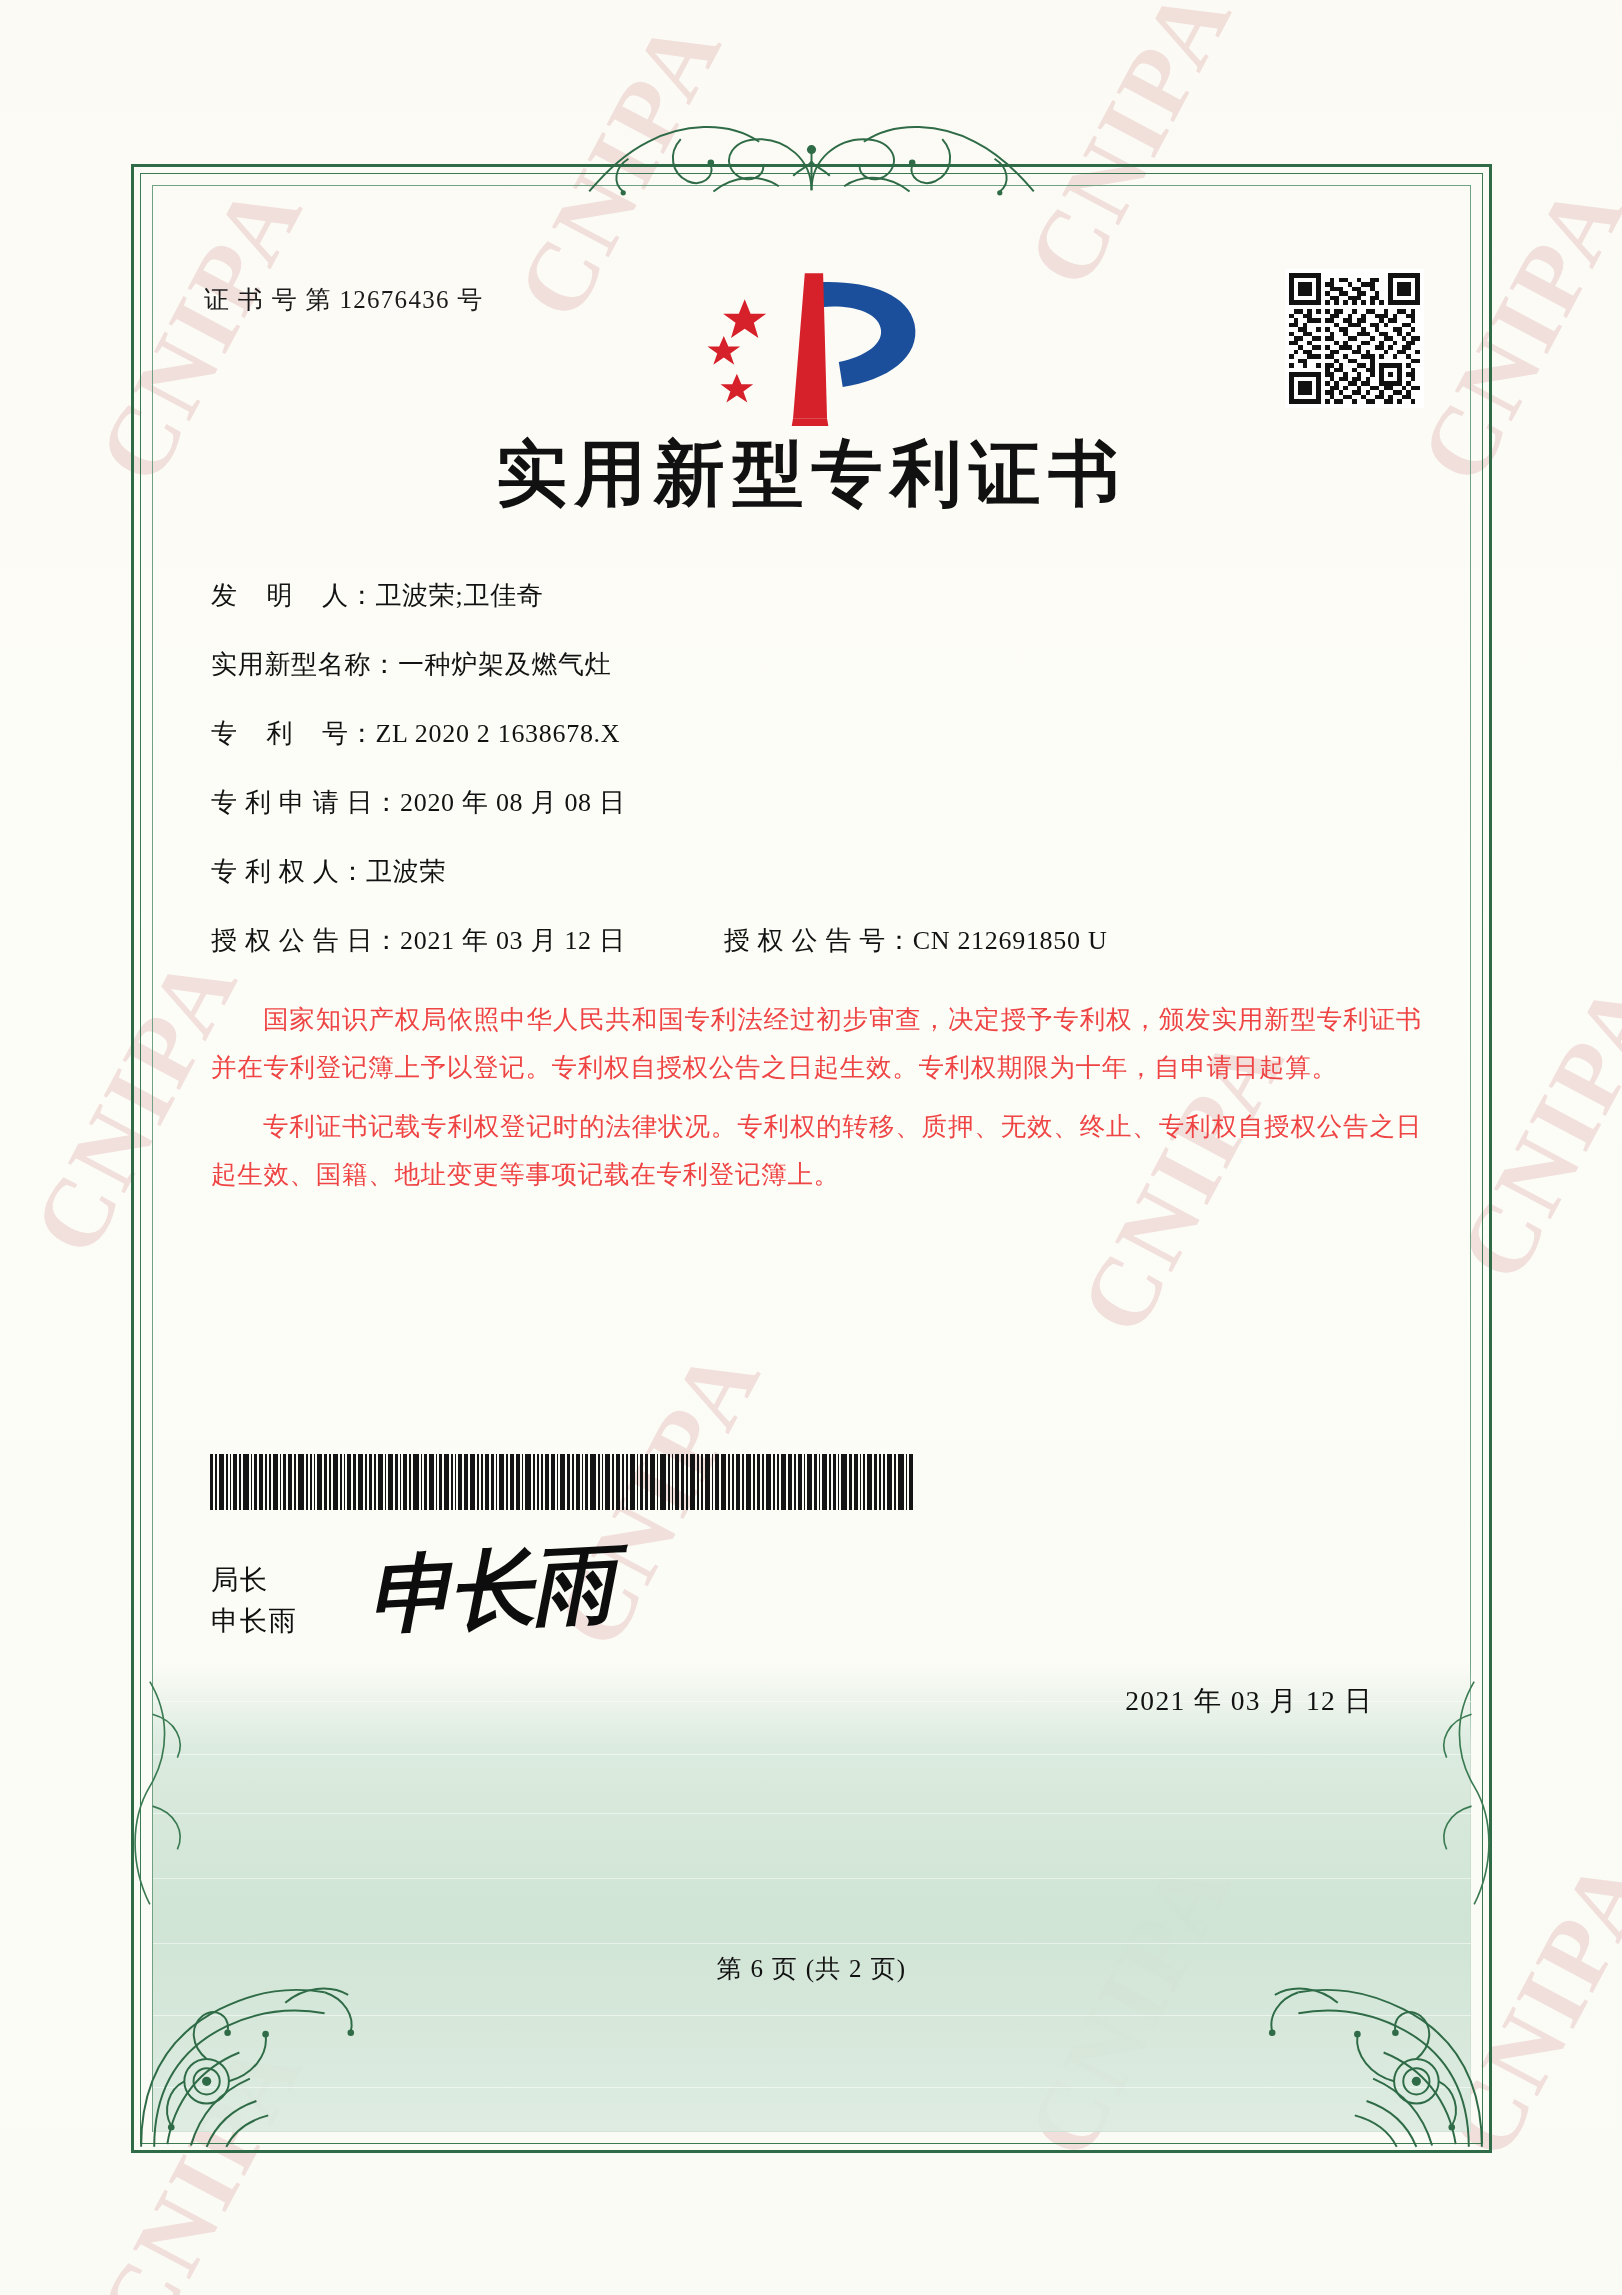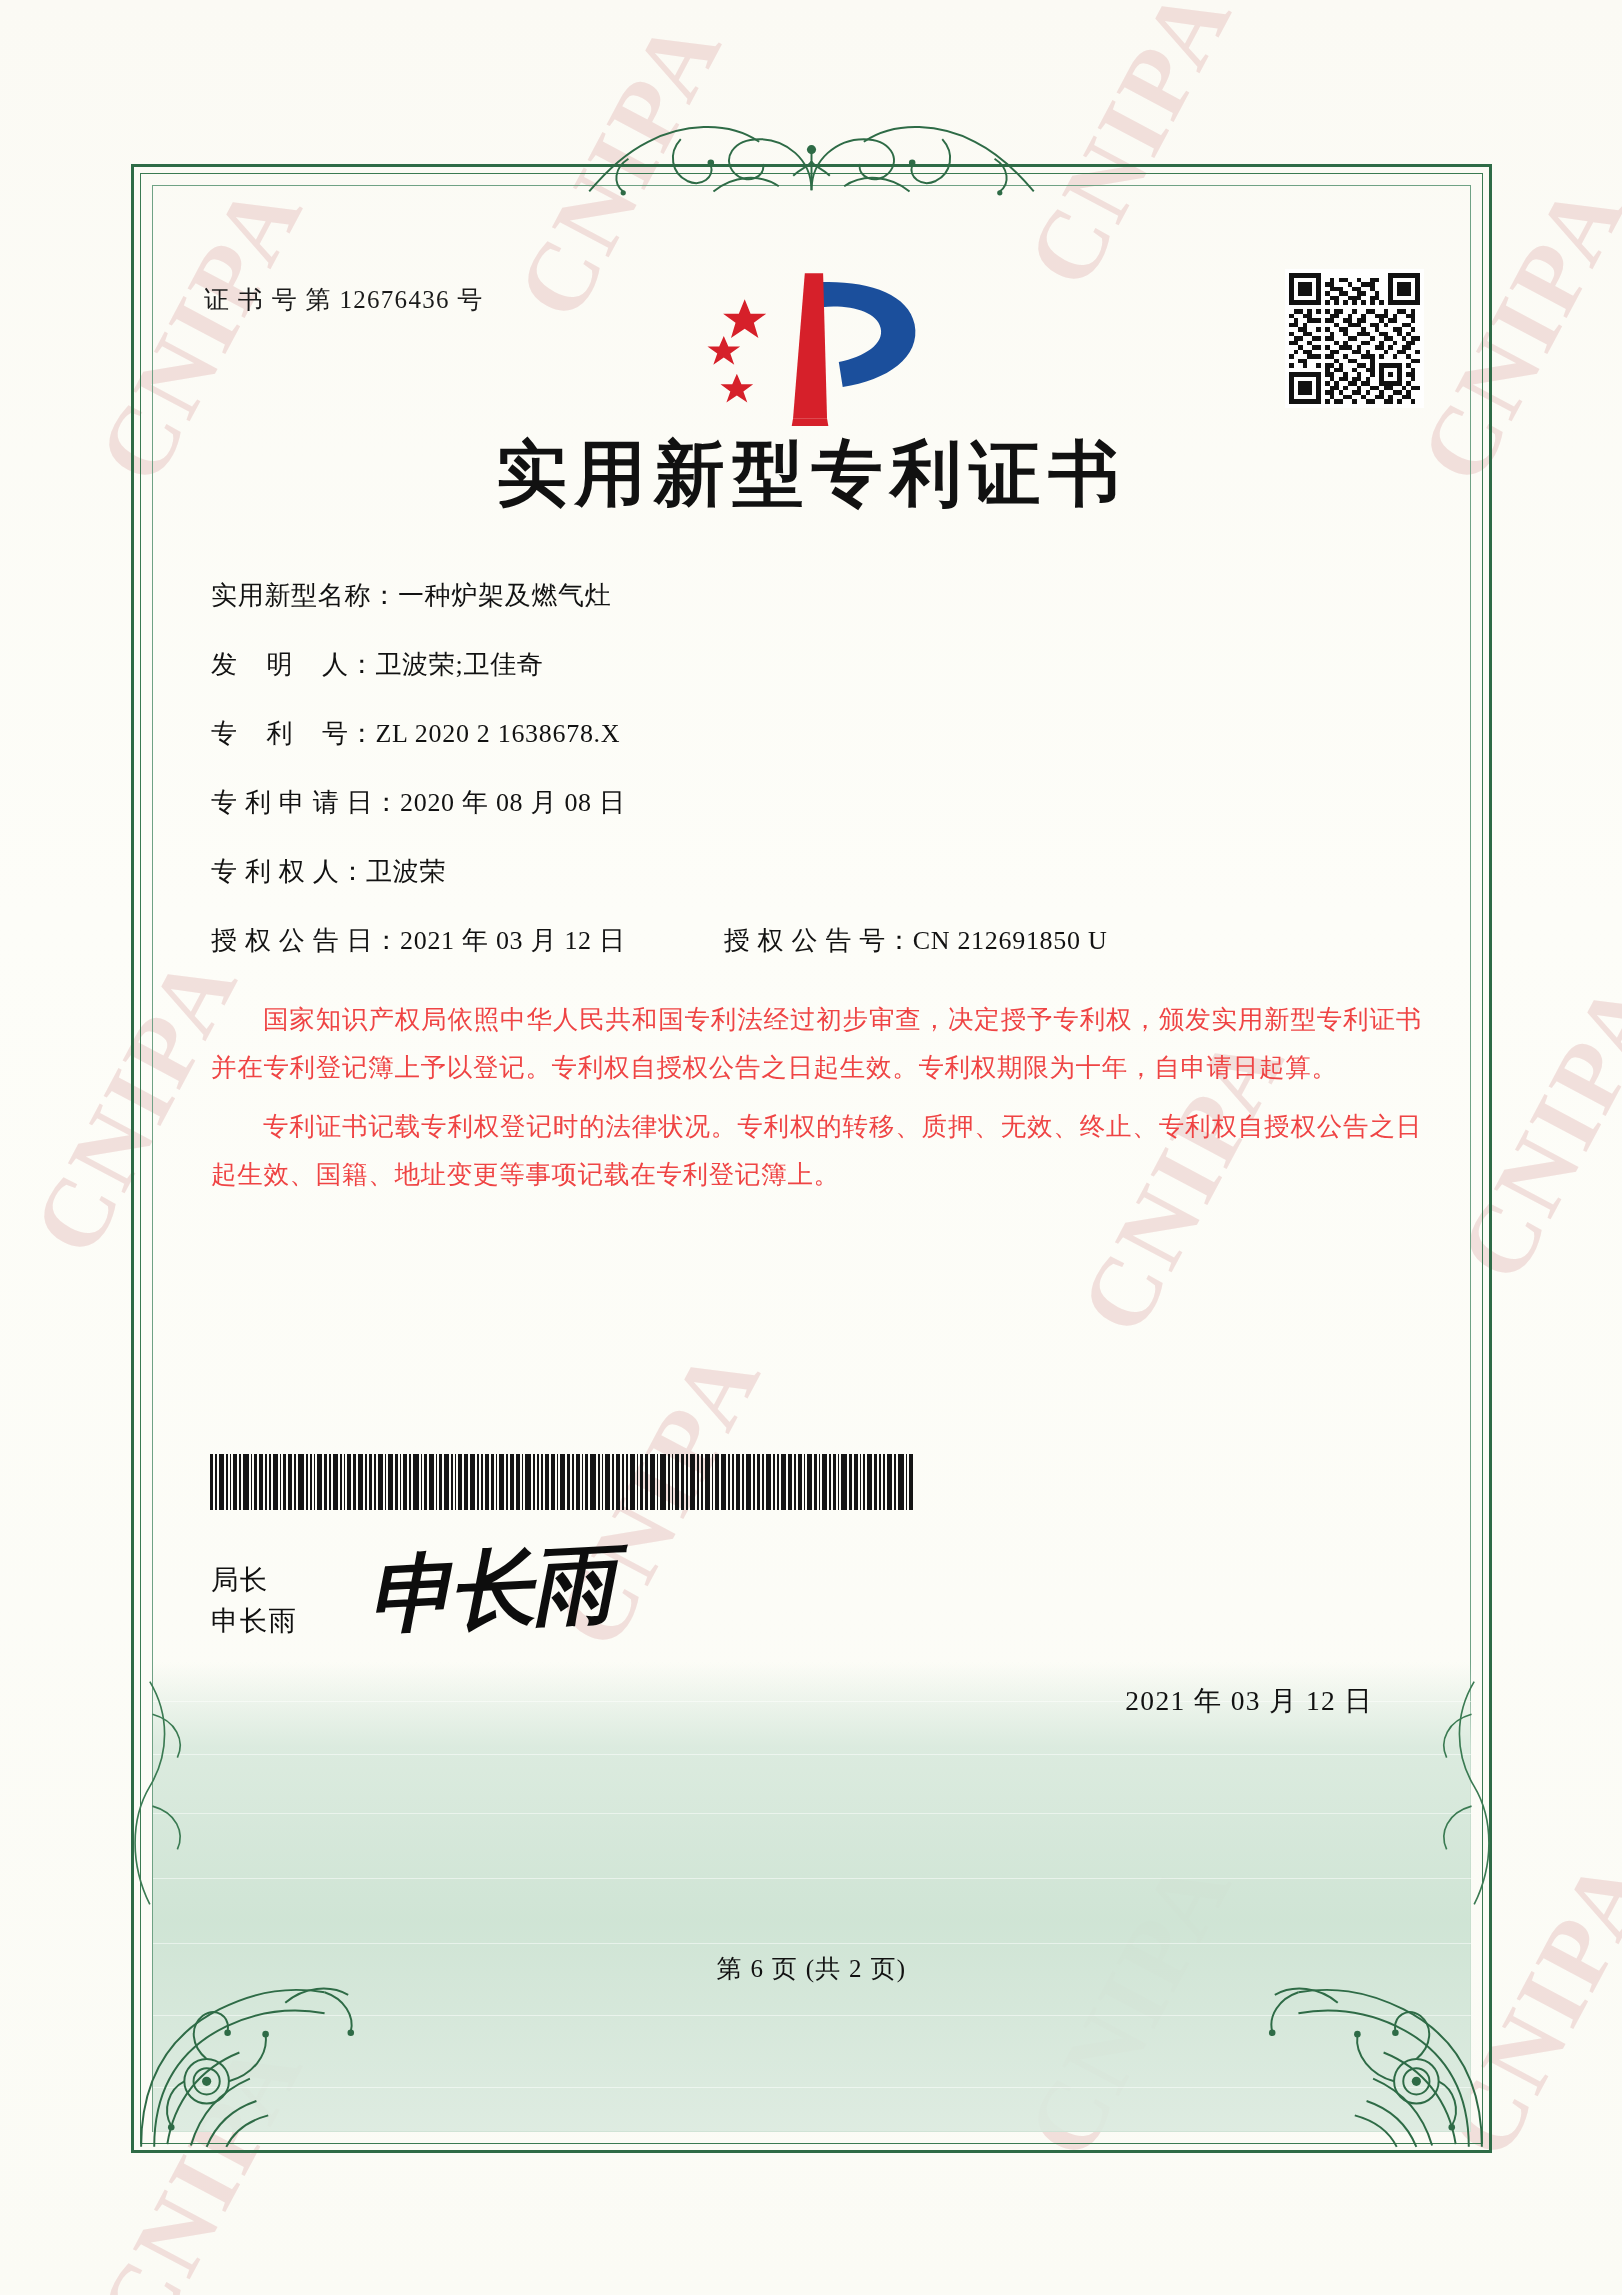--- a/index.html
+++ b/index.html
@@ -604,26 +604,26 @@
           <polygon points="80,110 87,126 105,126 90,137 96,154 80,143 64,154 70,137 55,126 73,126"></polygon>
           <polygon points="100,168 107,184 125,184 110,195 116,212 100,201 84,212 90,195 75,184 93,184"></polygon>
         </g>
       </svg>
     </div>
 
     <div class="title">实用新型专利证书</div>
 
     <div class="fields">
       <div class="field-row">
+        <span class="field-label">发    明    人：</span>
+        <span class="field-value">卫波荣;卫佳奇</span>
+      </div>
+      <div class="field-row">
         <span class="field-label">实用新型名称：</span>
         <span class="field-value">一种炉架及燃气灶</span>
-      </div>
-      <div class="field-row">
-        <span class="field-label">发    明    人：</span>
-        <span class="field-value">卫波荣;卫佳奇</span>
       </div>
       <div class="field-row">
         <span class="field-label">专    利    号：</span>
         <span class="field-value">ZL 2020 2 1638678.X</span>
       </div>
       <div class="field-row">
         <span class="field-label">专 利 申 请 日：</span>
         <span class="field-value">2020 年 08 月 08 日</span>
       </div>
       <div class="field-row">

